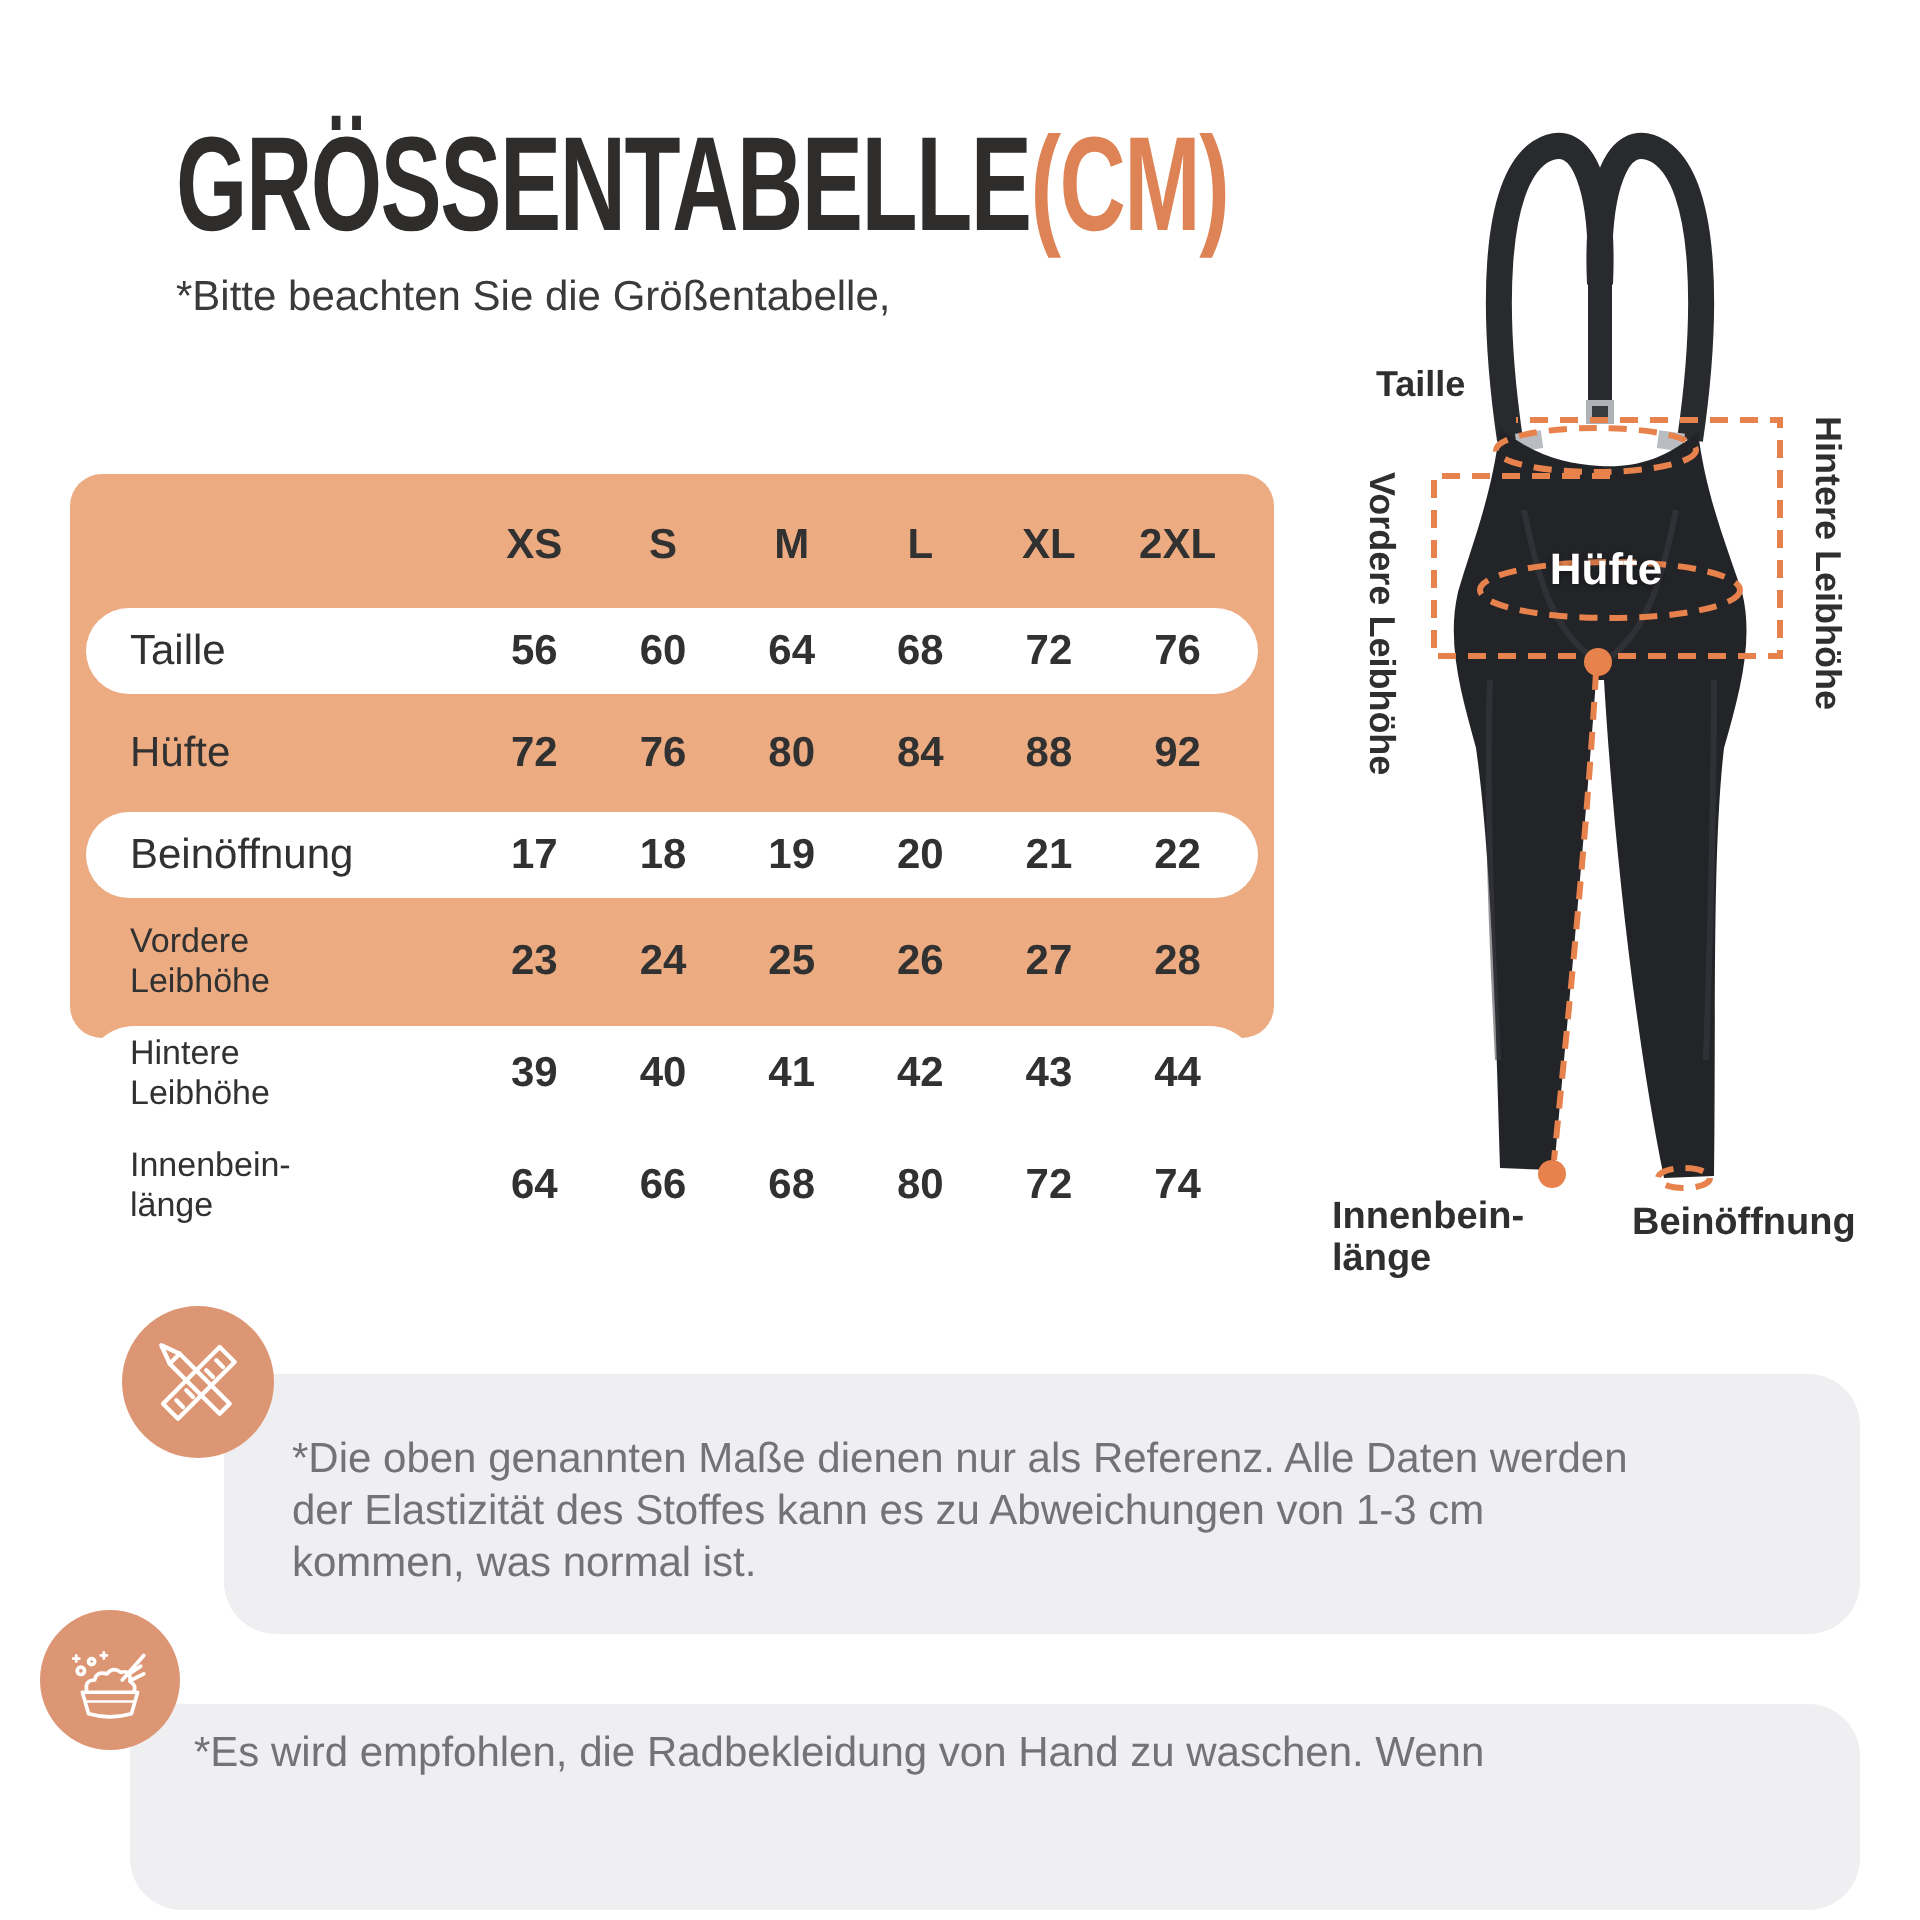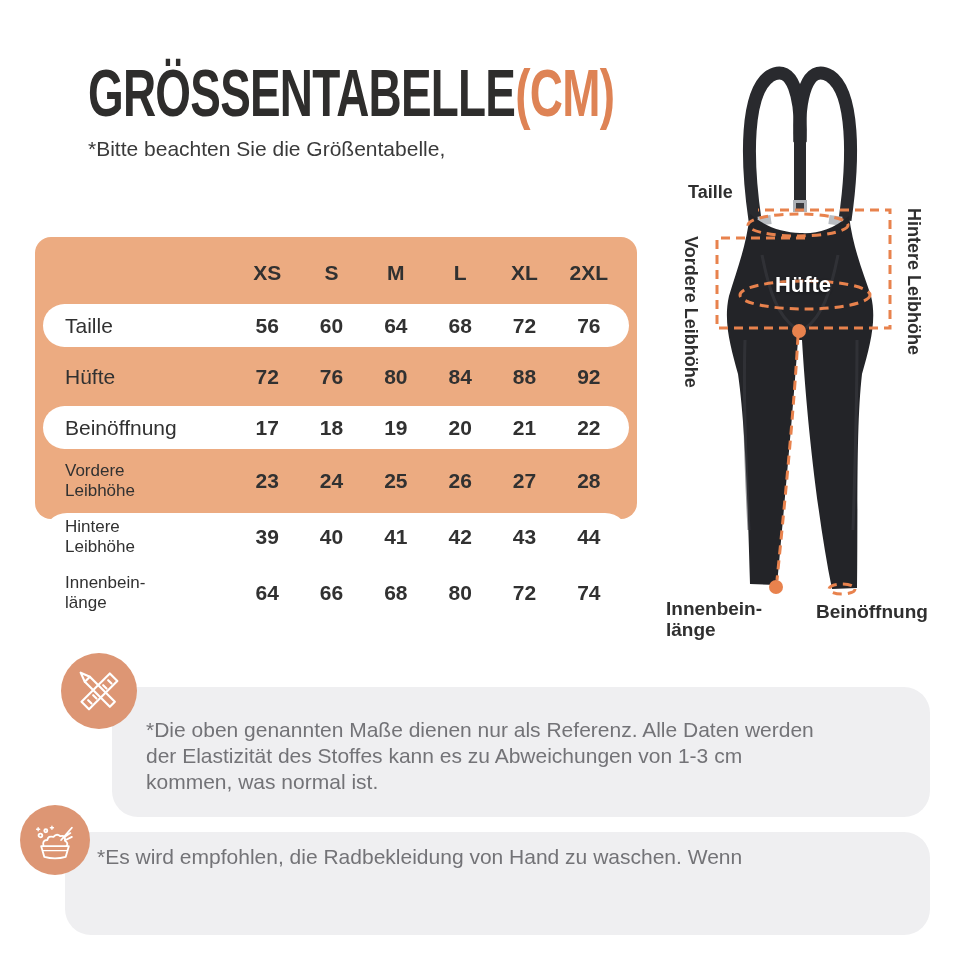--- a/index.html
+++ b/index.html
@@ -80,21 +80,21 @@
   .dlabel.bottom{font-size:19px;}
   
   .note-box{
     position:absolute;
     background:var(--note_bg);
     border-radius:26px;
     color:var(--note_text);
     font-size:21px;line-height:26px;
   }
   .note-box.n1{left:112px;top:687px;width:818px;height:130px;padding:30px 20px 14px 34px;}
-  .note-box.n2{left:65px;top:832px;width:865px;height:103px;padding:12px 28px 12px 32px;}
+  .note-box.n2{left:65px;top:852px;width:865px;height:103px;padding:12px 28px 12px 32px;}
   .note-icon{
     position:absolute;border-radius:50%;
     background:var(--icon_bg);
     display:flex;align-items:center;justify-content:center;
     z-index:3;
   }
   .note-icon.i1{left:61px;top:653px;width:76px;height:76px;}
   .note-icon.i2{left:20px;top:805px;width:70px;height:70px;}
 </style>
 </head>

